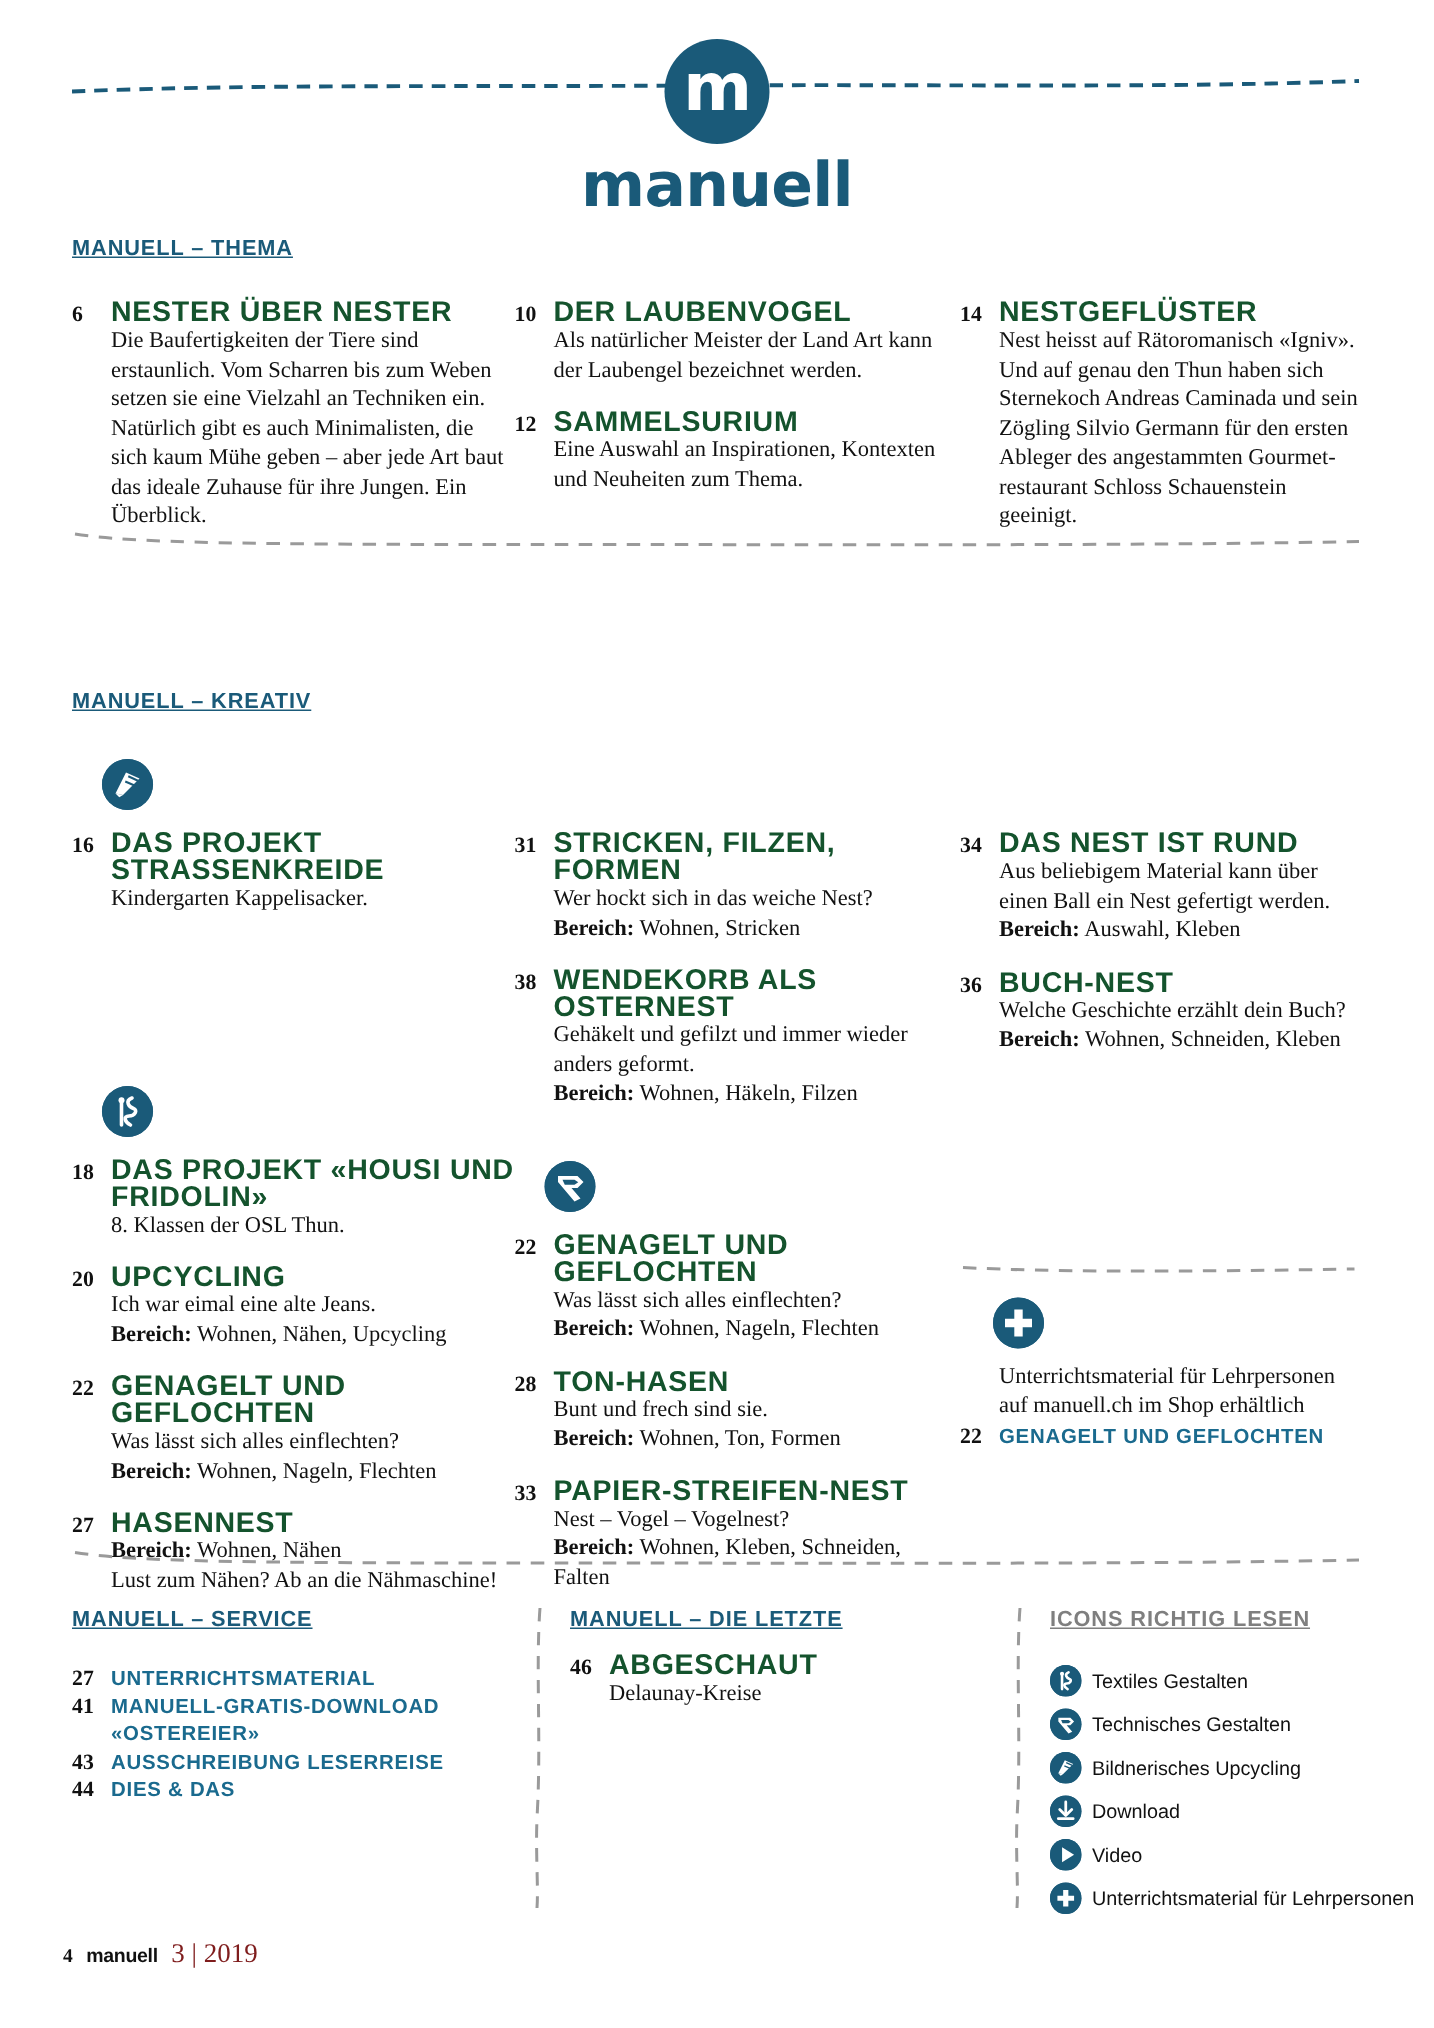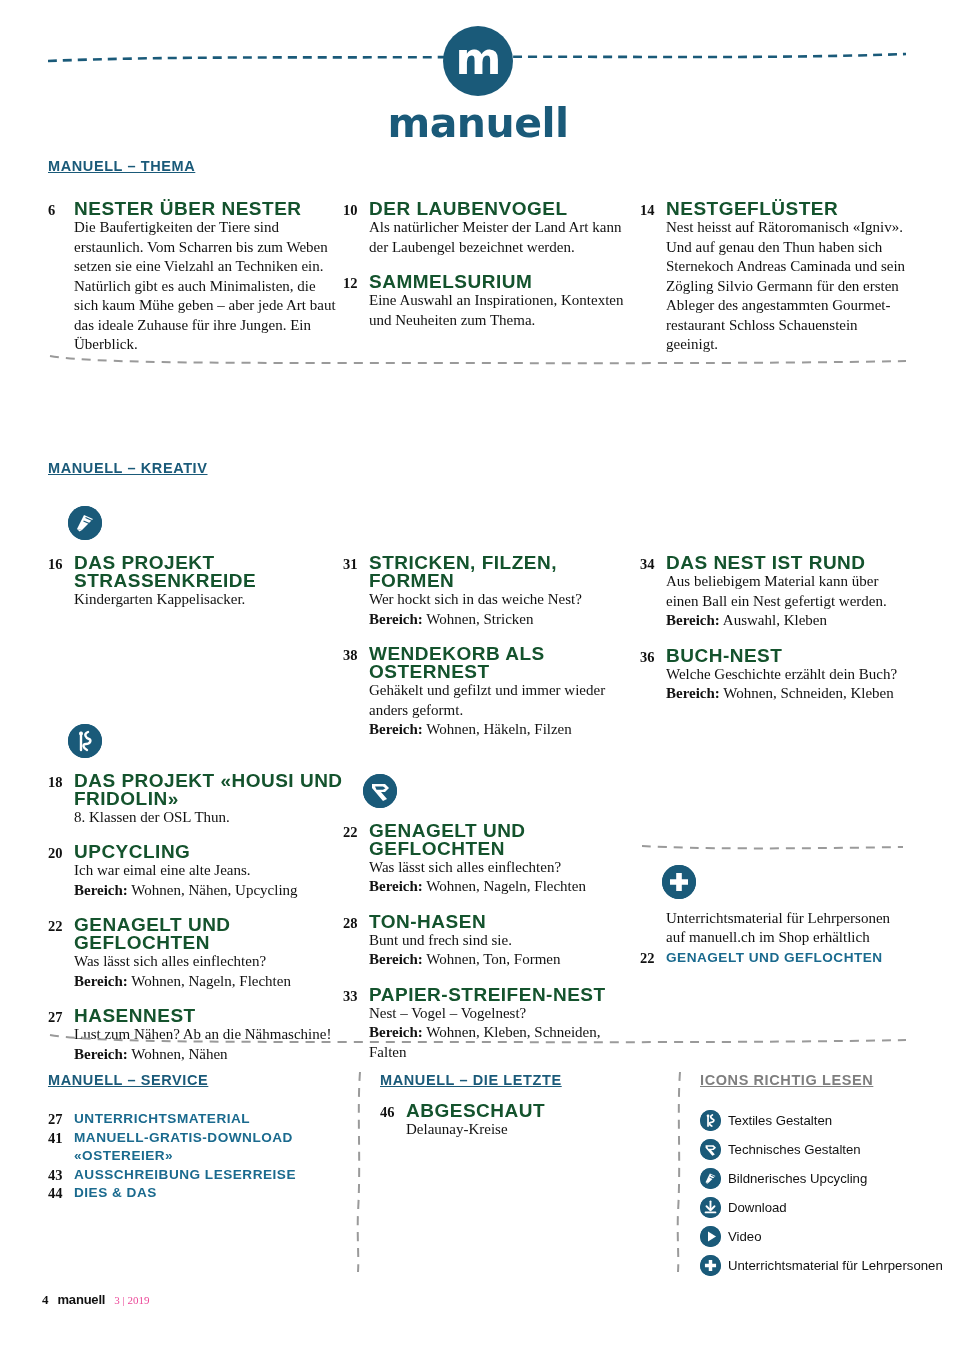--- a/index.html
+++ b/index.html
@@ -120,21 +120,21 @@
   .legend-lbl { font-size: 13.2px; color: #111; line-height: 16px; }
 
   
   .pagefoot {
     position: absolute; left: 42px; top: 1292px;
     display: flex; align-items: baseline; gap: 9px;
     font-size: 13px;
   }
   .pagefoot .num { font-weight: 700; font-family: "Liberation Serif", serif; }
   .pagefoot .mag { font-weight: 700; letter-spacing: -0.2px; }
-  .pagefoot .iss { font-family: "Liberation Serif", serif; font-size: 11px; color: #ec4899; }
+  .pagefoot .iss { font-family: "Liberation Serif", serif; font-size: 18px; color: #7f1d1d; }
 </style>
 </head>
 <body>
 
 <div class="page">
 
   <div class="masthead">
     <div class="top-dash">
       <svg width="860" height="14" viewBox="0 0 860 14">
         <path d="M0,9 C120,4 260,6 420,5 C580,4 720,7 858,2" fill="none" stroke="#1a5a79" stroke-width="2.6" stroke-dasharray="9 6" stroke-linecap="butt"></path>
@@ -255,22 +255,22 @@
             <span class="ttl">GENAGELT UND GEFLOCHTEN</span>
             <span class="desc">Was lässt sich alles einflechten?</span>
             <span class="desc"><b>Bereich:</b><span> Wohnen, Nageln, Flechten</span></span>
           </span>
         </div>
 
         <div class="entry">
           <span class="pg">27</span>
           <span class="body">
             <span class="ttl">HASENNEST</span>
+            <span class="desc"><b>Bereich:</b><span> Wohnen, Nähen</span></span>
             <span class="desc">Lust zum Nähen? Ab an die Nähmaschine!</span>
-            <span class="desc"><b>Bereich:</b><span> Wohnen, Nähen</span></span>
           </span>
         </div>
 
       </div>
 
       <div class="col-b">
 
         <div class="spacer-blk"></div>
 
         <div class="entry">

